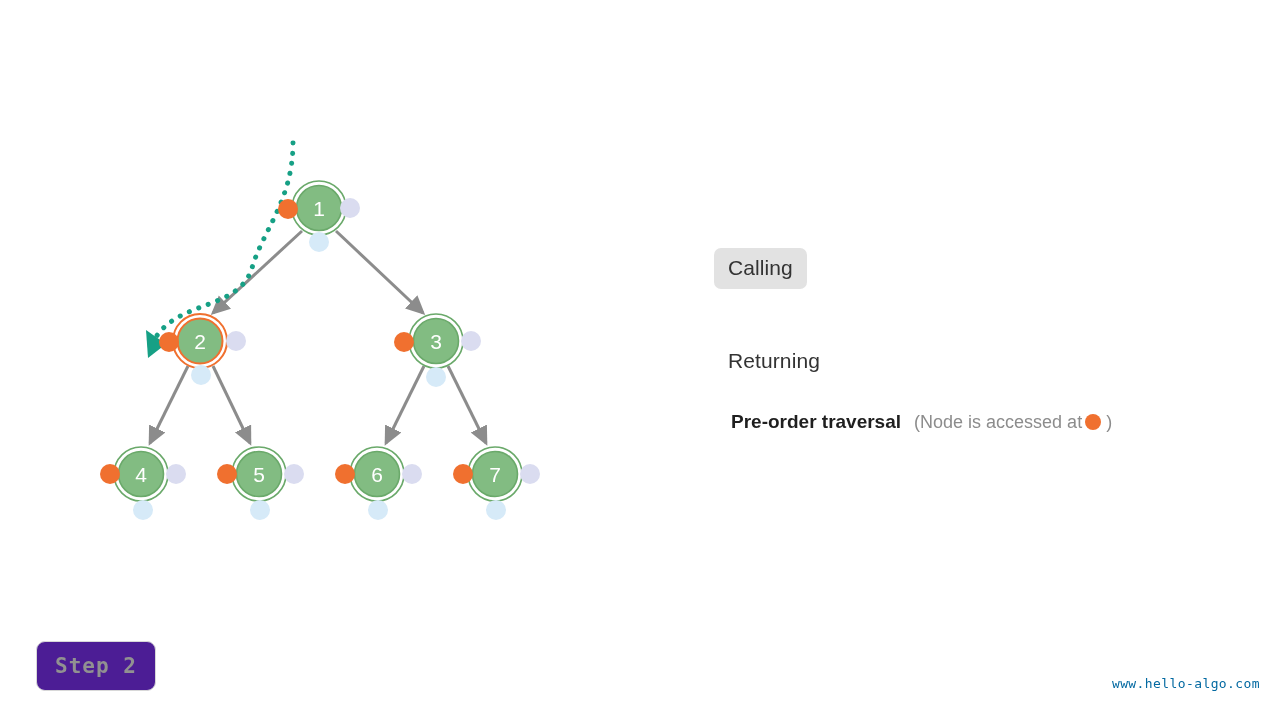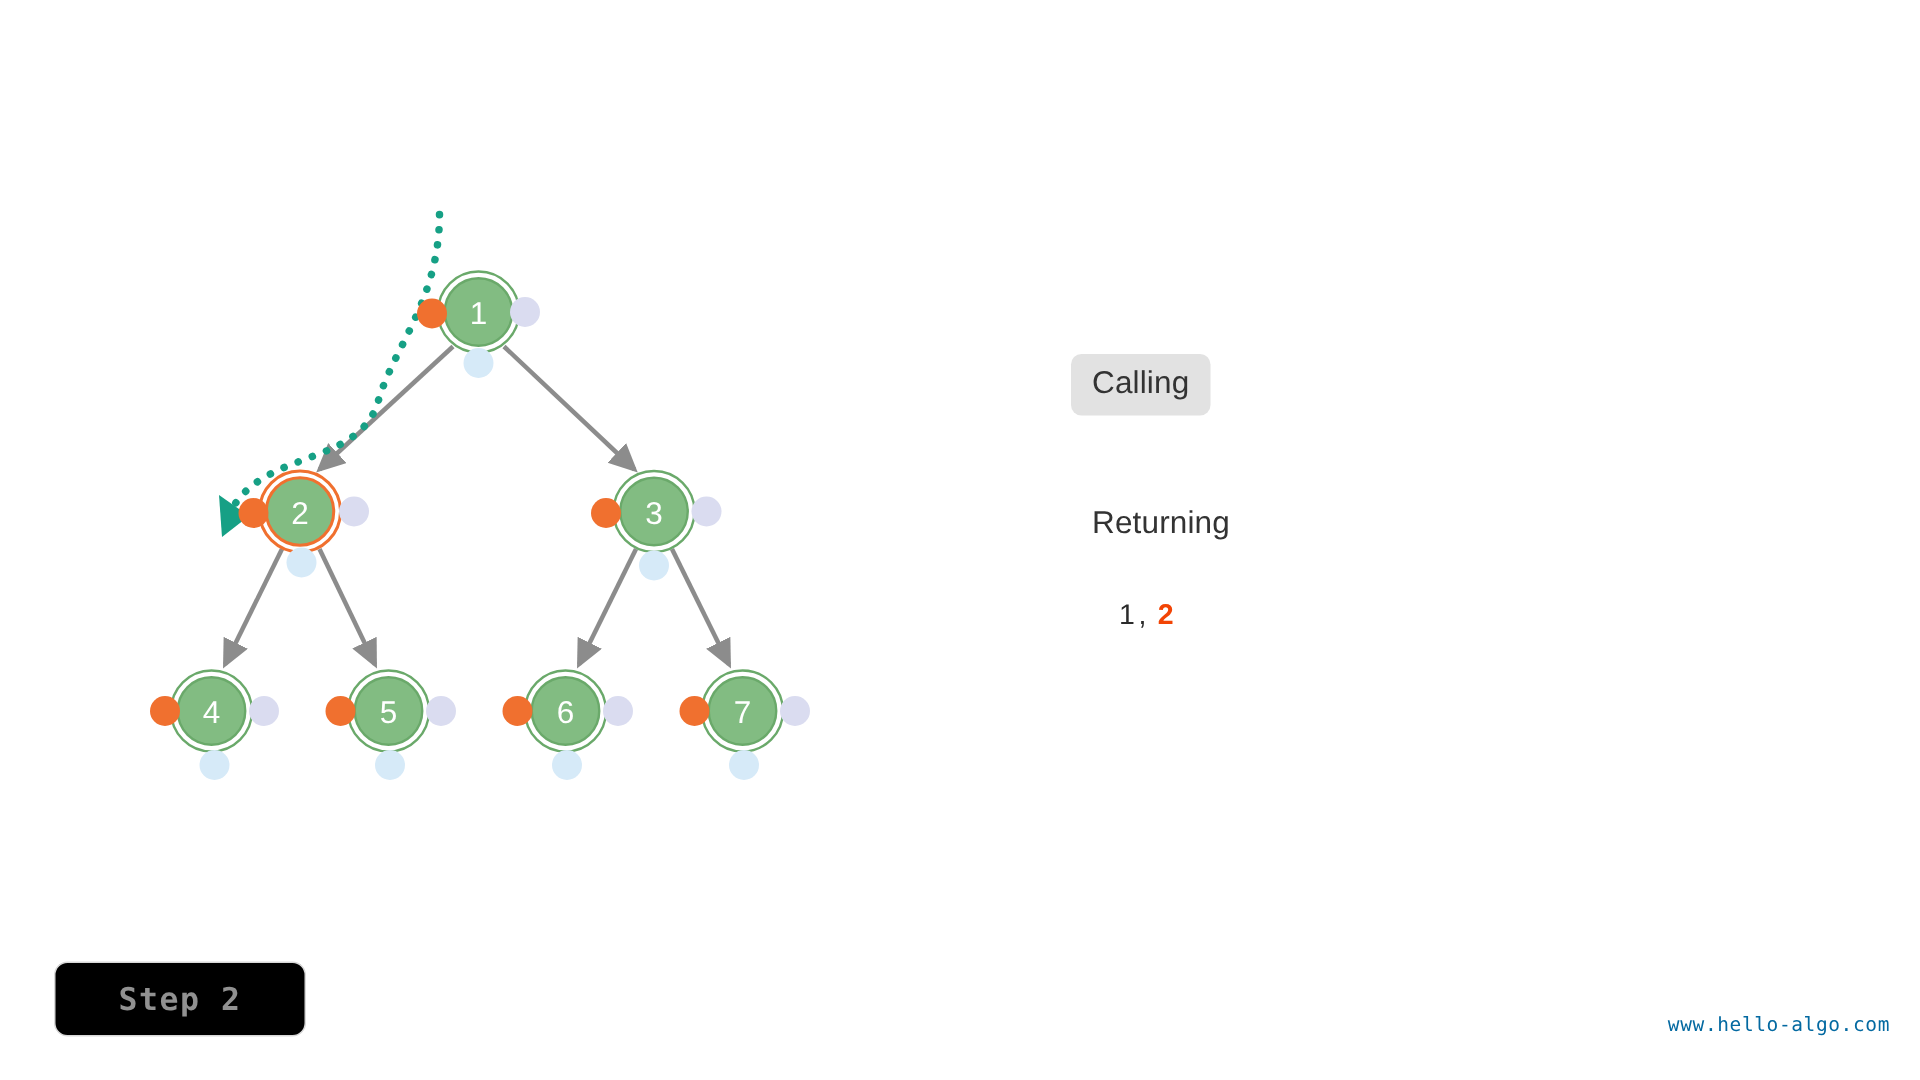--- a/index.html
+++ b/index.html
@@ -22,21 +22,21 @@
     left: 0;
     top: 0;
     width: 620px;
     height: 620px;
   }
 
   
   #side-panel {
     position: absolute;
     left: 714px;
-    top: 236px;
+    top: 248px;
     width: 540px;
   }
 
   .mode-row {
     display: block;
     margin: 0;
   }
 
   .mode-chip {
     display: inline-block;
@@ -97,26 +97,26 @@
     color: #f24405;
     font-weight: bold;
   }
   .result-sep { color: #2b2b2b; margin-right: 7px; }
 
   
   #step-badge {
     position: absolute;
     left: 36px;
     top: 641px;
-    width: 168px;
+    width: 120px;
     height: 50px;
     box-sizing: border-box;
     border: 1px solid #d8d8d8;
     border-radius: 9px;
-    background: #000000;
+    background: #4c1d95;
     display: flex;
     align-items: center;
     justify-content: center;
     font-family: "DejaVu Sans Mono", monospace;
     font-size: 21px;
     font-weight: bold;
     color: #919191;
     letter-spacing: 1px;
   }
 
@@ -234,23 +234,23 @@
 <div id="side-panel">
 
   <div class="mode-row">
     <span class="mode-chip active">Calling</span>
   </div>
   <div class="mode-row" style="margin-top:8px;">
     <span class="mode-chip inactive">Returning</span>
   </div>
 
   <div class="traversal-block">
-
-    <div class="result-row">
-      <span class="result-item">1</span><span class="result-sep">,</span><span class="result-item current">2</span>
+    <div class="traversal-head">
+      <span class="traversal-title">Pre-order traversal</span><span class="traversal-note">(Node is accessed at</span><span class="inline-dot"></span><span class="traversal-note" style="margin-left:2px;">)</span>
     </div>
+
   </div>
 
 </div>
 
 <div id="step-badge">Step 2</div>
 
 <div id="watermark">www.hello-algo.com</div>
 
 </body></html>

